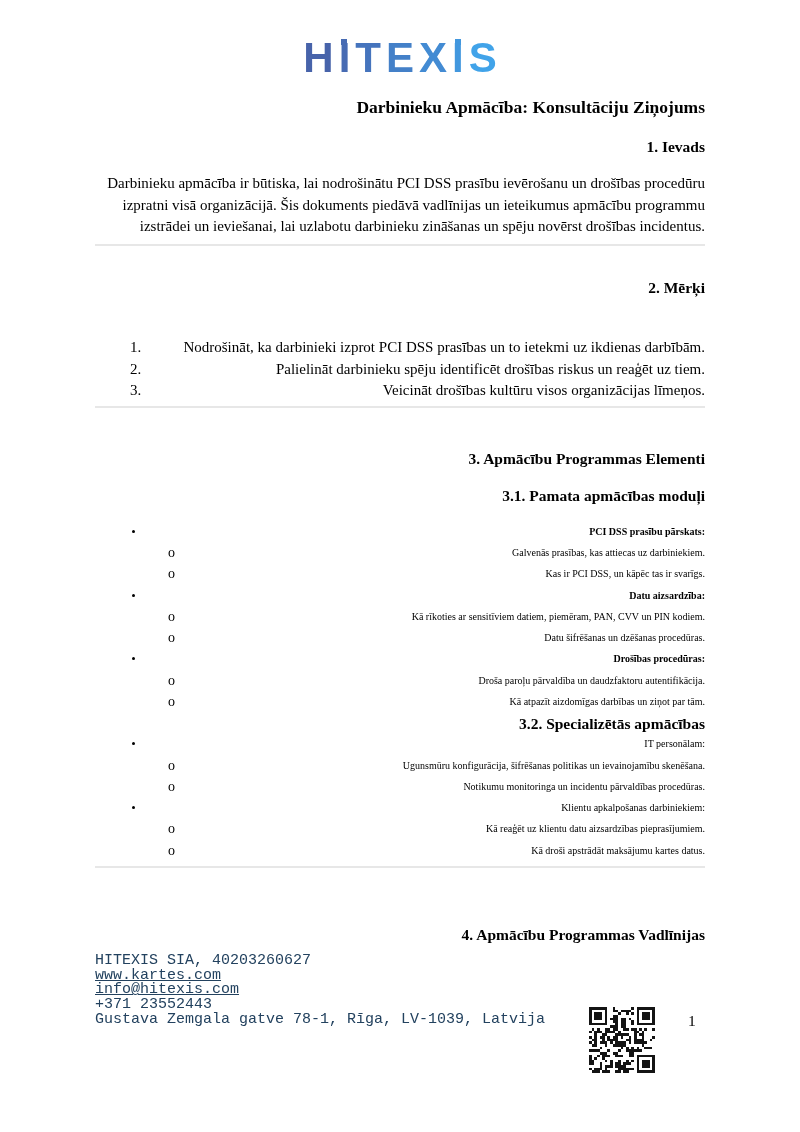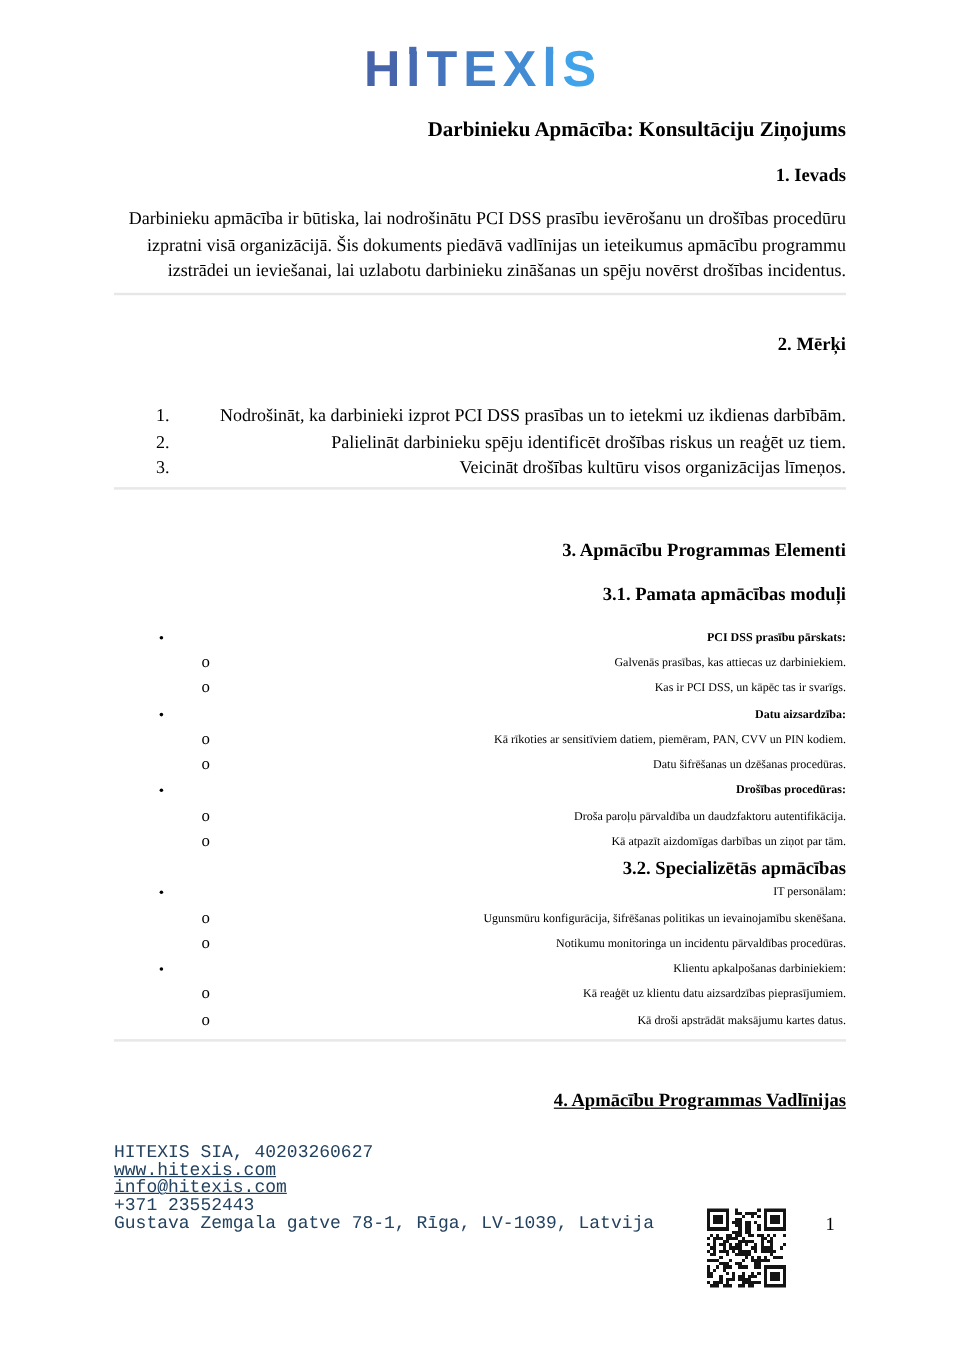--- a/index.html
+++ b/index.html
@@ -38,21 +38,21 @@
 
   
   .doc-title { margin-top: 19px; font-size: 17.5px; line-height: 20px; font-weight: 700; }
   .h { font-size: 15.5px; line-height: 18px; font-weight: 700; }
   .h-1  { margin-top: 21px; }
   .para { margin-top: 17px; font-size: 15px; line-height: 21.7px; }
   .h-2  { margin-top: 33px; }
   .h-3  { margin-top: 42px; }
   .h-31 { margin-top: 19px; }
   .h-32 { margin-top: 3px; }
-  .h-4  { margin-top: 41px; text-decoration: underline; }
+  .h-4  { margin-top: 58px; }
 
   .rule { border: none; height: 2px; background: var(--divider, #e7e7e7); }
   .rule-1 { margin-top: 6px; }
   .rule-2 { margin-top: 4px; }
   .rule-3 { margin-top: 5px; }
 
   
   ol.objectives {
     margin-top: 40px;
     padding-left: 50px;
@@ -177,21 +177,21 @@
         </ul>
       </li>
     </ul>
     <hr class="rule rule-3">
 
     <div class="h h-4">4. Apmācību Programmas Vadlīnijas</div>
   </div>
 
   <div class="footer-block">
     <div>HITEXIS SIA, 40203260627</div>
-    <div><a>www.hitexis.com</a></div>
+    <div><a>www.kartes.com</a></div>
     <div><a>info@hitexis.com</a></div>
     <div>+371 23552443</div>
     <div>Gustava Zemgala gatve 78-1, Rīga, LV-1039, Latvija</div>
   </div>
 
   <div class="qr-box"><svg viewBox="0 0 25 25" width="100%" height="100%" style="shape-rendering: crispedges;">
         <rect x="9" y="0" width="1" height="1" fill="#141414"></rect>
         <rect x="16" y="0" width="1" height="1" fill="#141414"></rect>
         <rect x="9" y="1" width="1" height="1" fill="#141414"></rect>
         <rect x="10" y="1" width="1" height="1" fill="#141414"></rect>

